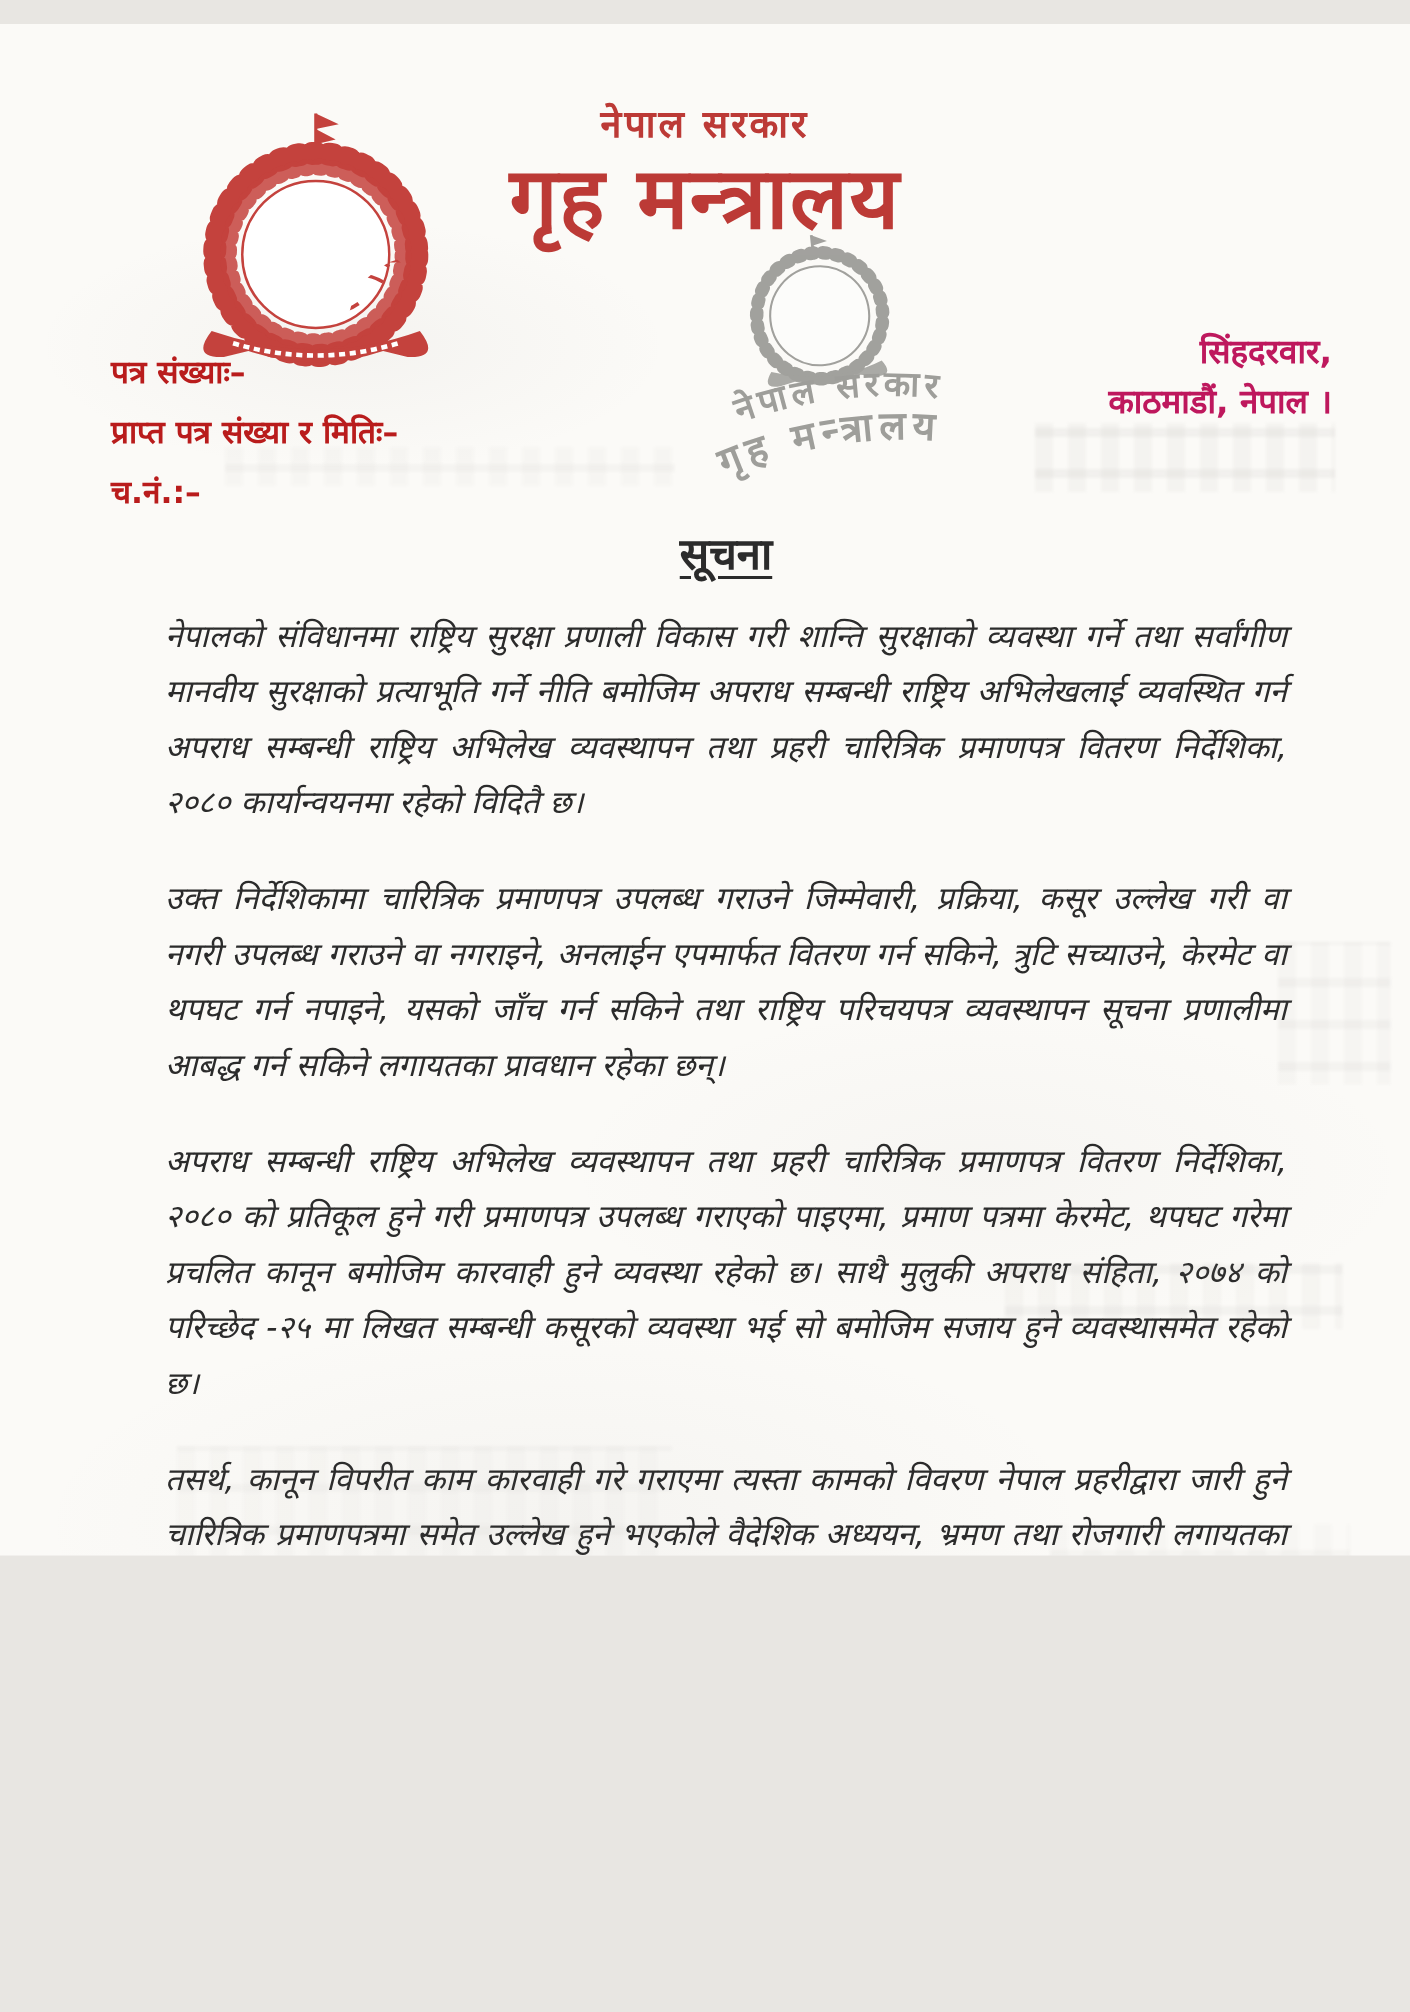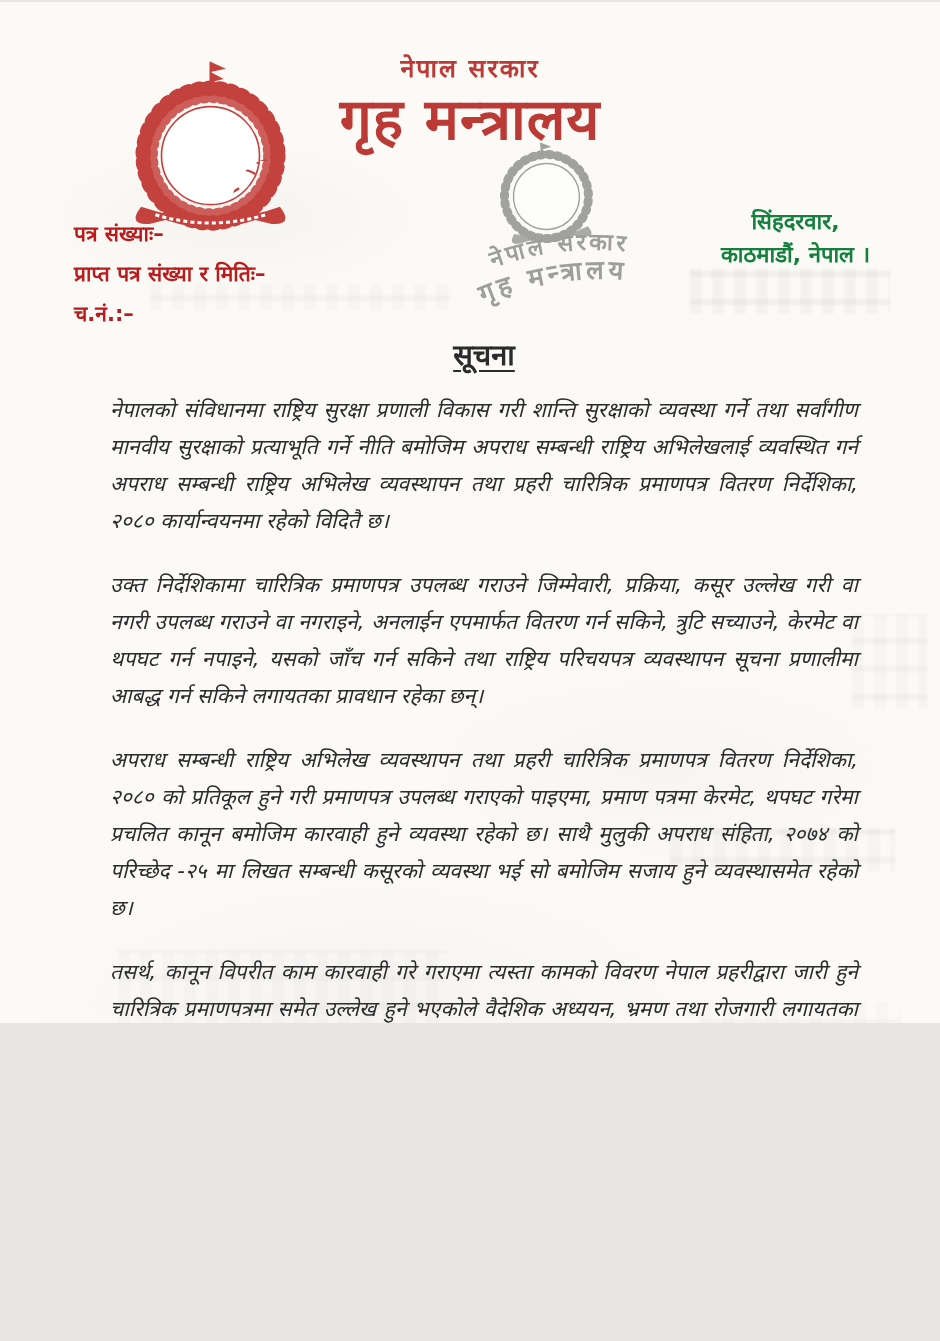--- a/index.html
+++ b/index.html
@@ -1,19 +1,19 @@
 <!DOCTYPE html>
 <html><head>
 <meta charset="utf-8">
 <style>
   html,body{margin:0;padding:0;background:#e8e6e2;}
   .page{
     position:relative;
     width:940px;height:1021px;
-    margin:2px auto;
+    margin:16px auto;
     background:#fbfaf7;
     overflow:hidden;
     font-family:"DejaVu Sans","Liberation Sans",sans-serif;
     color:#2b2b2b;
   }
   
   .page::before{
     content:"";position:absolute;inset:0;
     background:
       radial-gradient(ellipse 300px 120px at 25% 21%, rgba(160,155,150,.07), transparent 70%),
@@ -37,22 +37,22 @@
   .stamp{
     position:absolute;left:438px;top:138px;width:230px;height:180px;
     transform:rotate(-6deg);opacity:.82;
   }
   .ref-block{
     position:absolute;left:74px;top:212px;
     color:#b91c1c;font-size:21px;font-weight:bold;line-height:40px;
   }
   .address-block{
     position:absolute;right:52px;top:203px;width:185px;
-    text-align:center;
-    color:#15803d;font-size:22px;font-weight:bold;line-height:33px;
+    text-align:right;
+    color:#be185d;font-size:22px;font-weight:bold;line-height:33px;
   }
 
   .notice-title{
     position:absolute;top:332px;left:110px;width:748px;
     text-align:center;font-size:29px;font-weight:bold;
   }
   .notice-title span{
     text-decoration:underline;text-underline-offset:5px;text-decoration-thickness:2px;
   }
 

